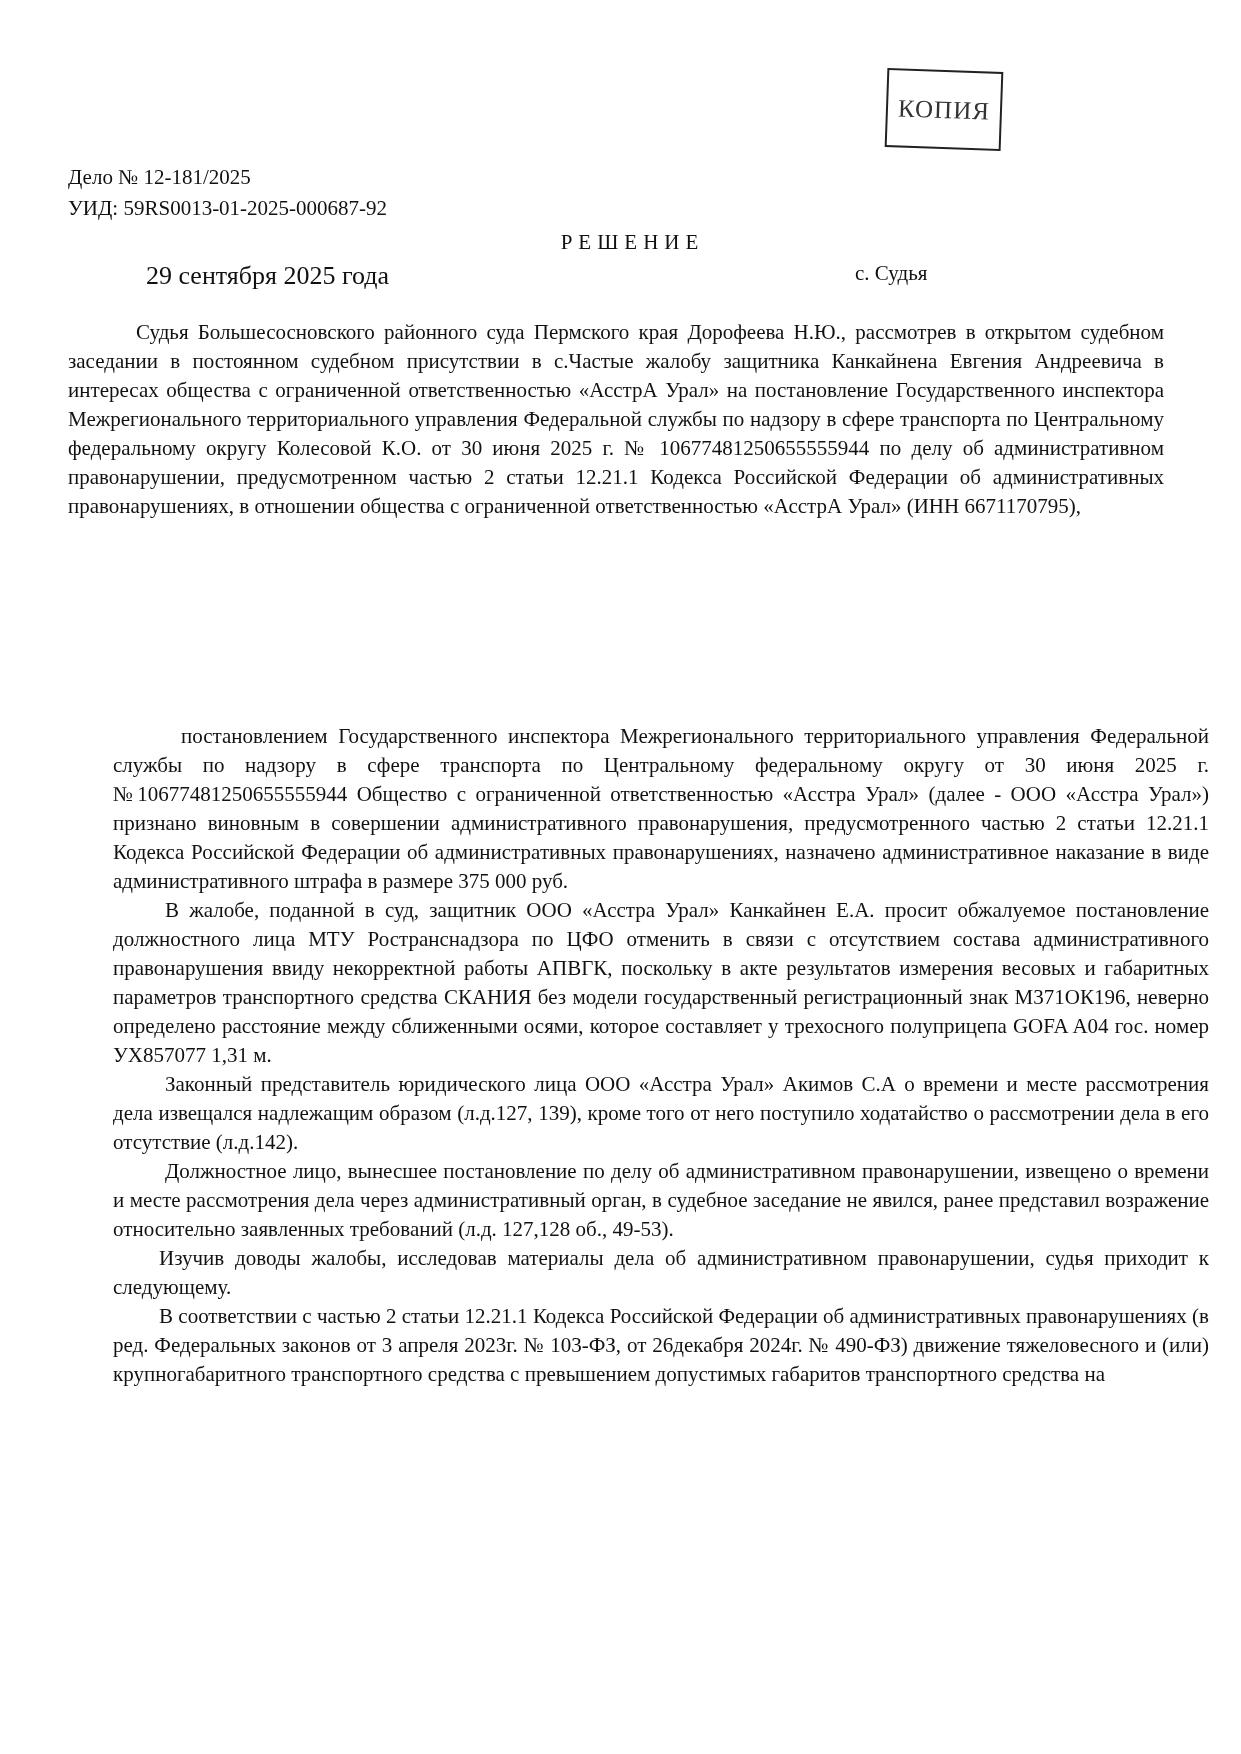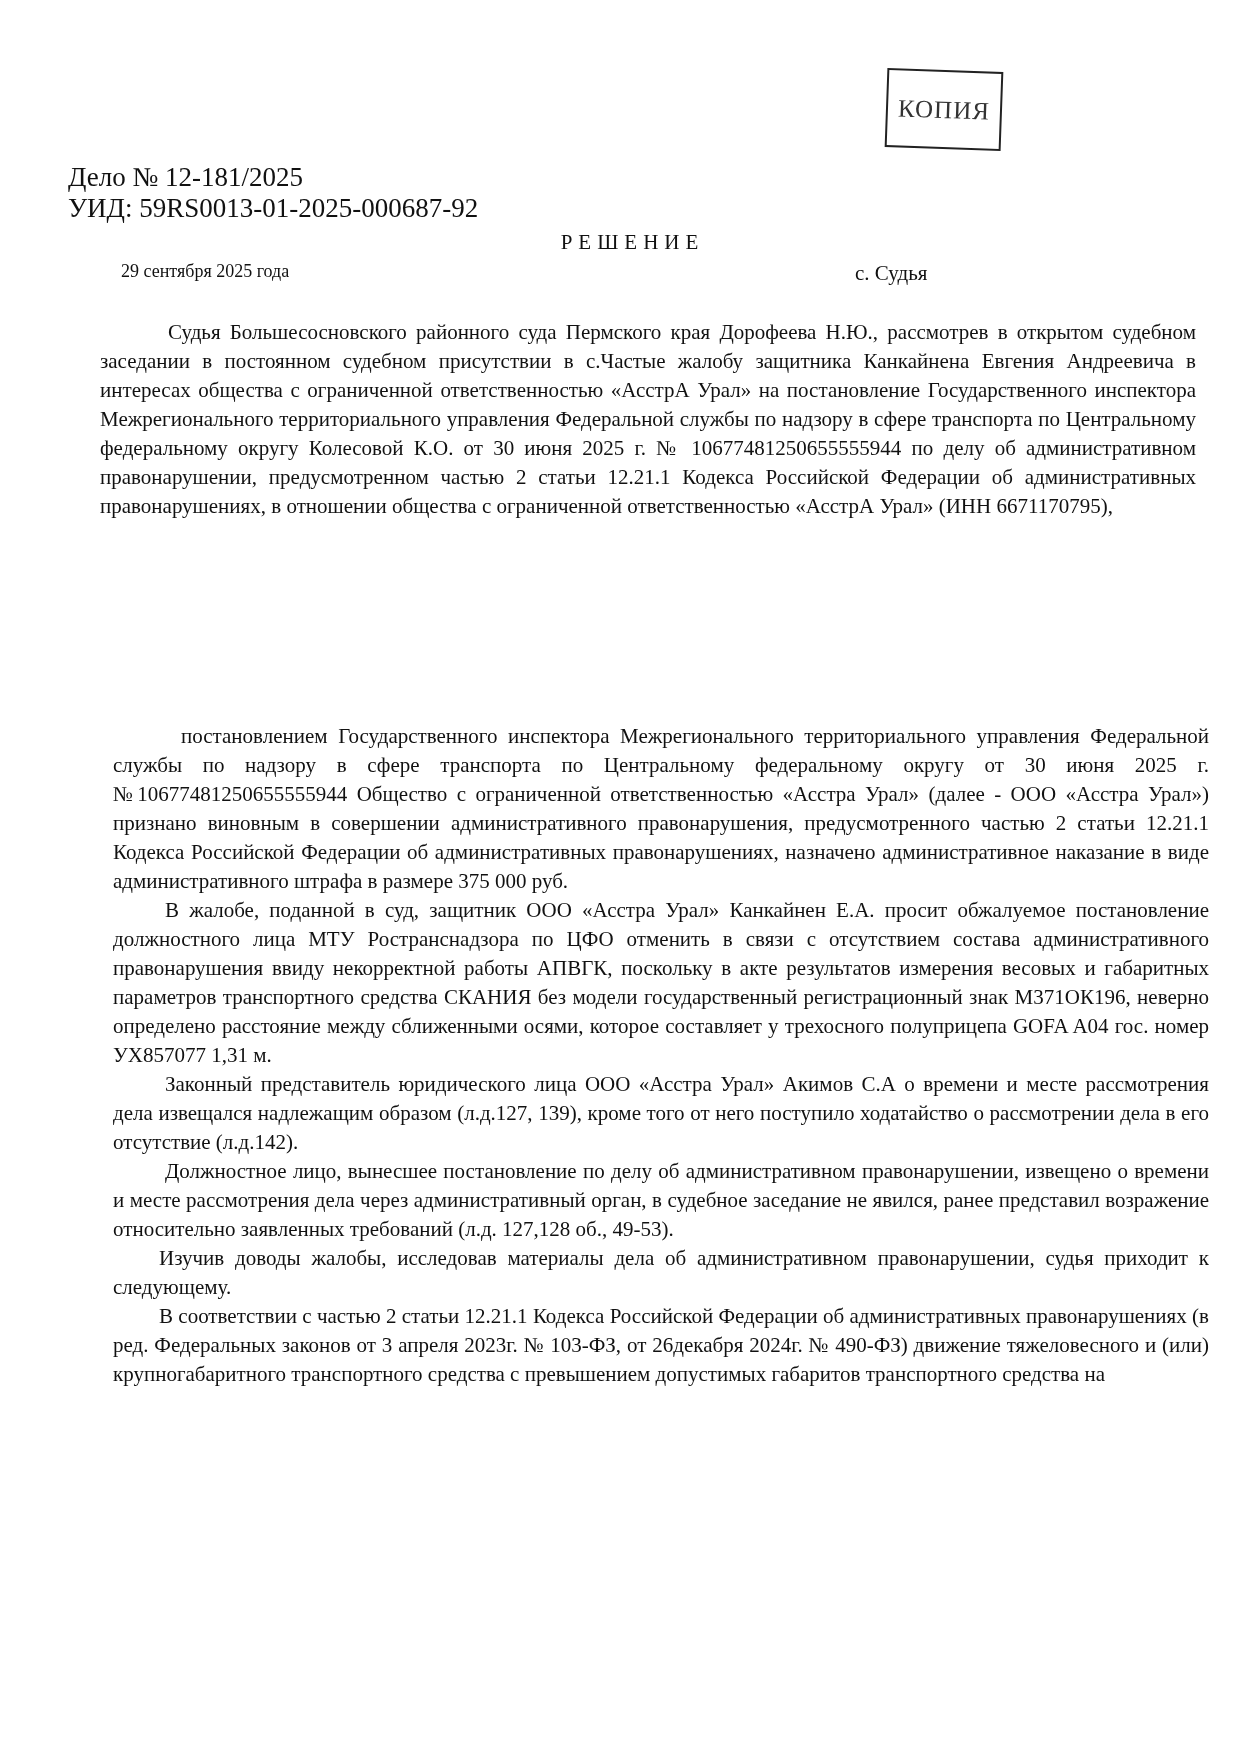--- a/index.html
+++ b/index.html
@@ -10,40 +10,40 @@
   }
   .page { position: absolute; left: 0; top: 0; width: 1241px; height: 1754px; }
 
   .stamp {
     position: absolute; left: 886px; top: 70px; width: 112px; height: 75px;
     border: 2px solid #222; transform: rotate(2deg);
     display: flex; align-items: center; justify-content: center;
   }
   .stamp span { font-size: 25px; letter-spacing: 1px; color: #333; }
 
-  .case-line { position: absolute; left: 68px; font-size: 27px; line-height: 24px; text-align: right; }
+  .case-line { position: absolute; left: 68px; font-size: 21px; line-height: 24px; text-align: right; }
   .case-no { top: 165px; }
   .uid { top: 196px; }
 
   .title {
     position: absolute; left: 12px; width: 1241px; text-align: center;
     font-size: 21px; letter-spacing: 6px;
   }
   .title-decision { top: 230px; }
   .title-established { top: 663px; }
 
-  .date { position: absolute; left: 121px; top: 261px; font-size: 18px; }
+  .date { position: absolute; left: 146px; top: 261px; font-size: 26px; }
   .place { position: absolute; left: 855px; top: 261px; font-size: 21px; }
 
   .body-text {
     position: absolute; left: 68px; width: 1096px;
     font-size: 21px; line-height: 29px; text-align: justify;
   }
   .body-text p { margin: 0; text-indent: 68px; text-align: justify; }
-  .intro { top: 318px; margin-left: 32px; }
+  .intro { top: 318px; }
   .main { top: 722px; margin-left: 45px; }
   .main p.small-indent { text-indent: 46px; }
   .main p.mid-indent { text-indent: 52px; }
 </style>
 </head>
 <body>
 
 <div class="page">
 
   <div class="stamp">

